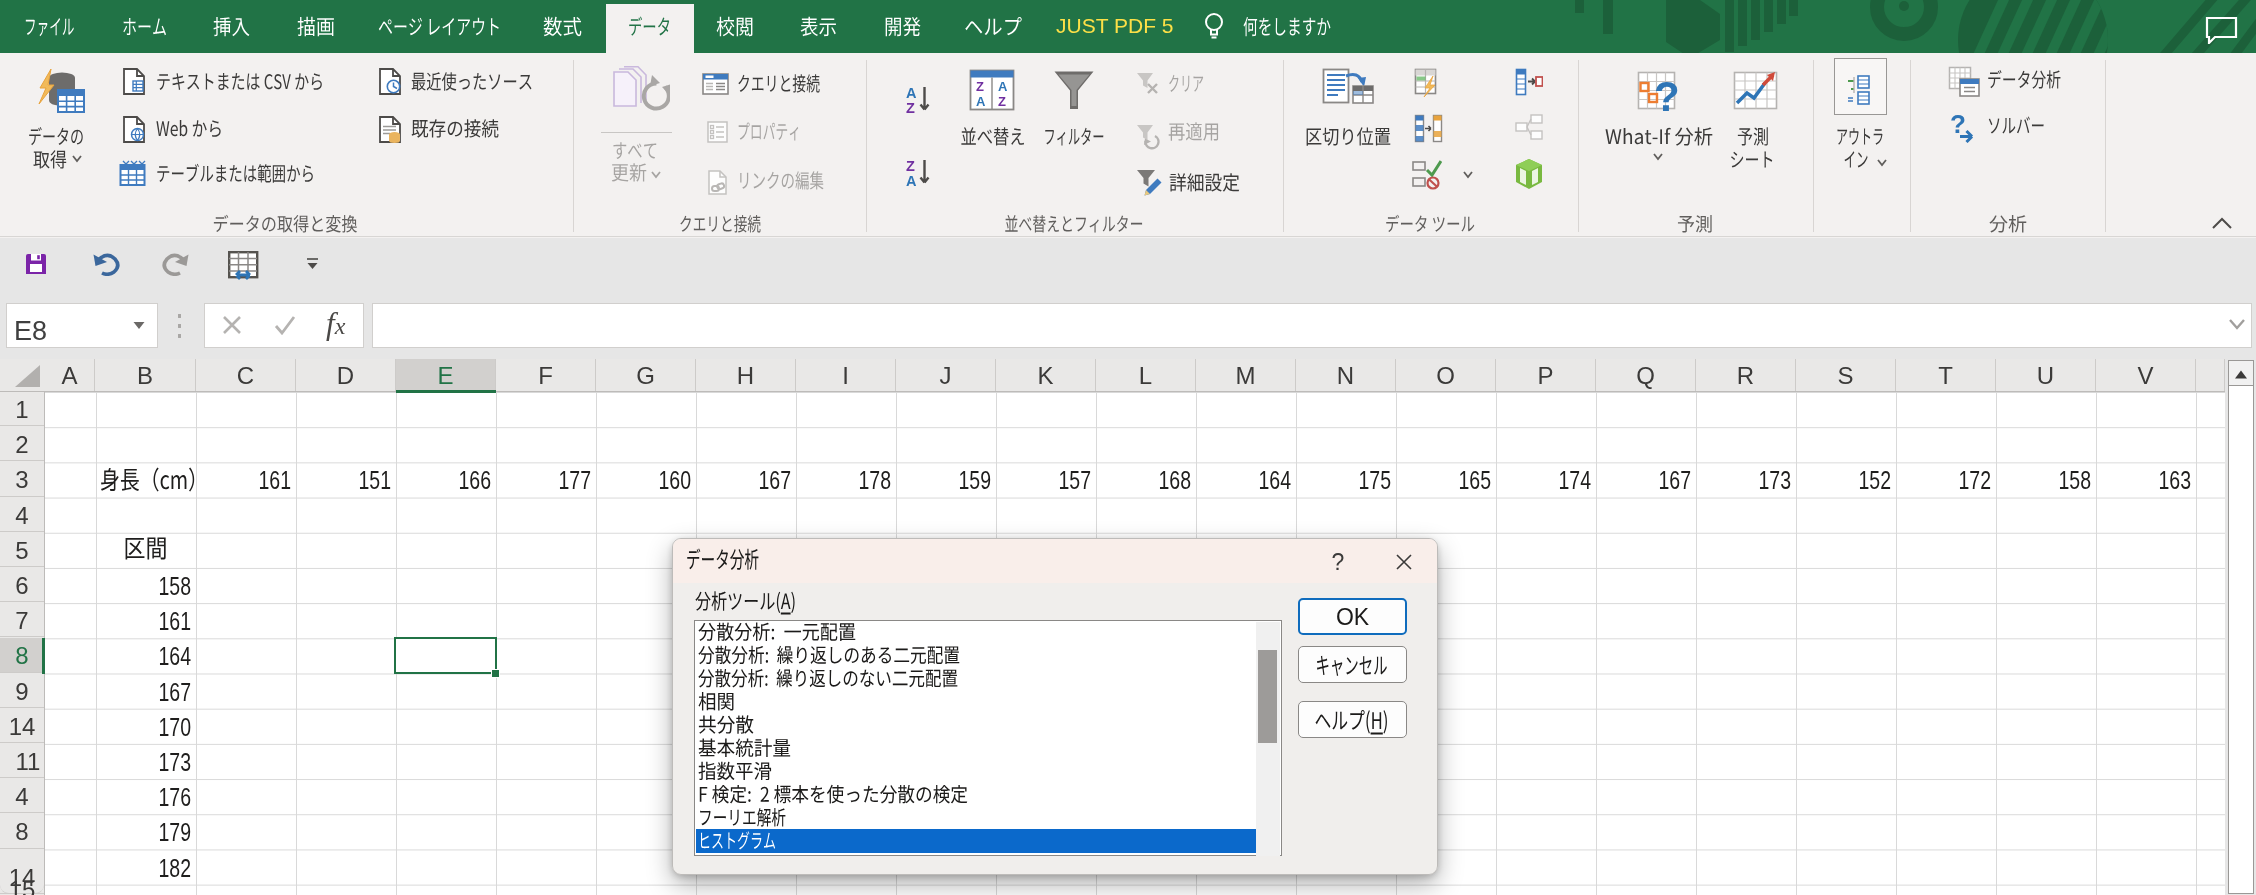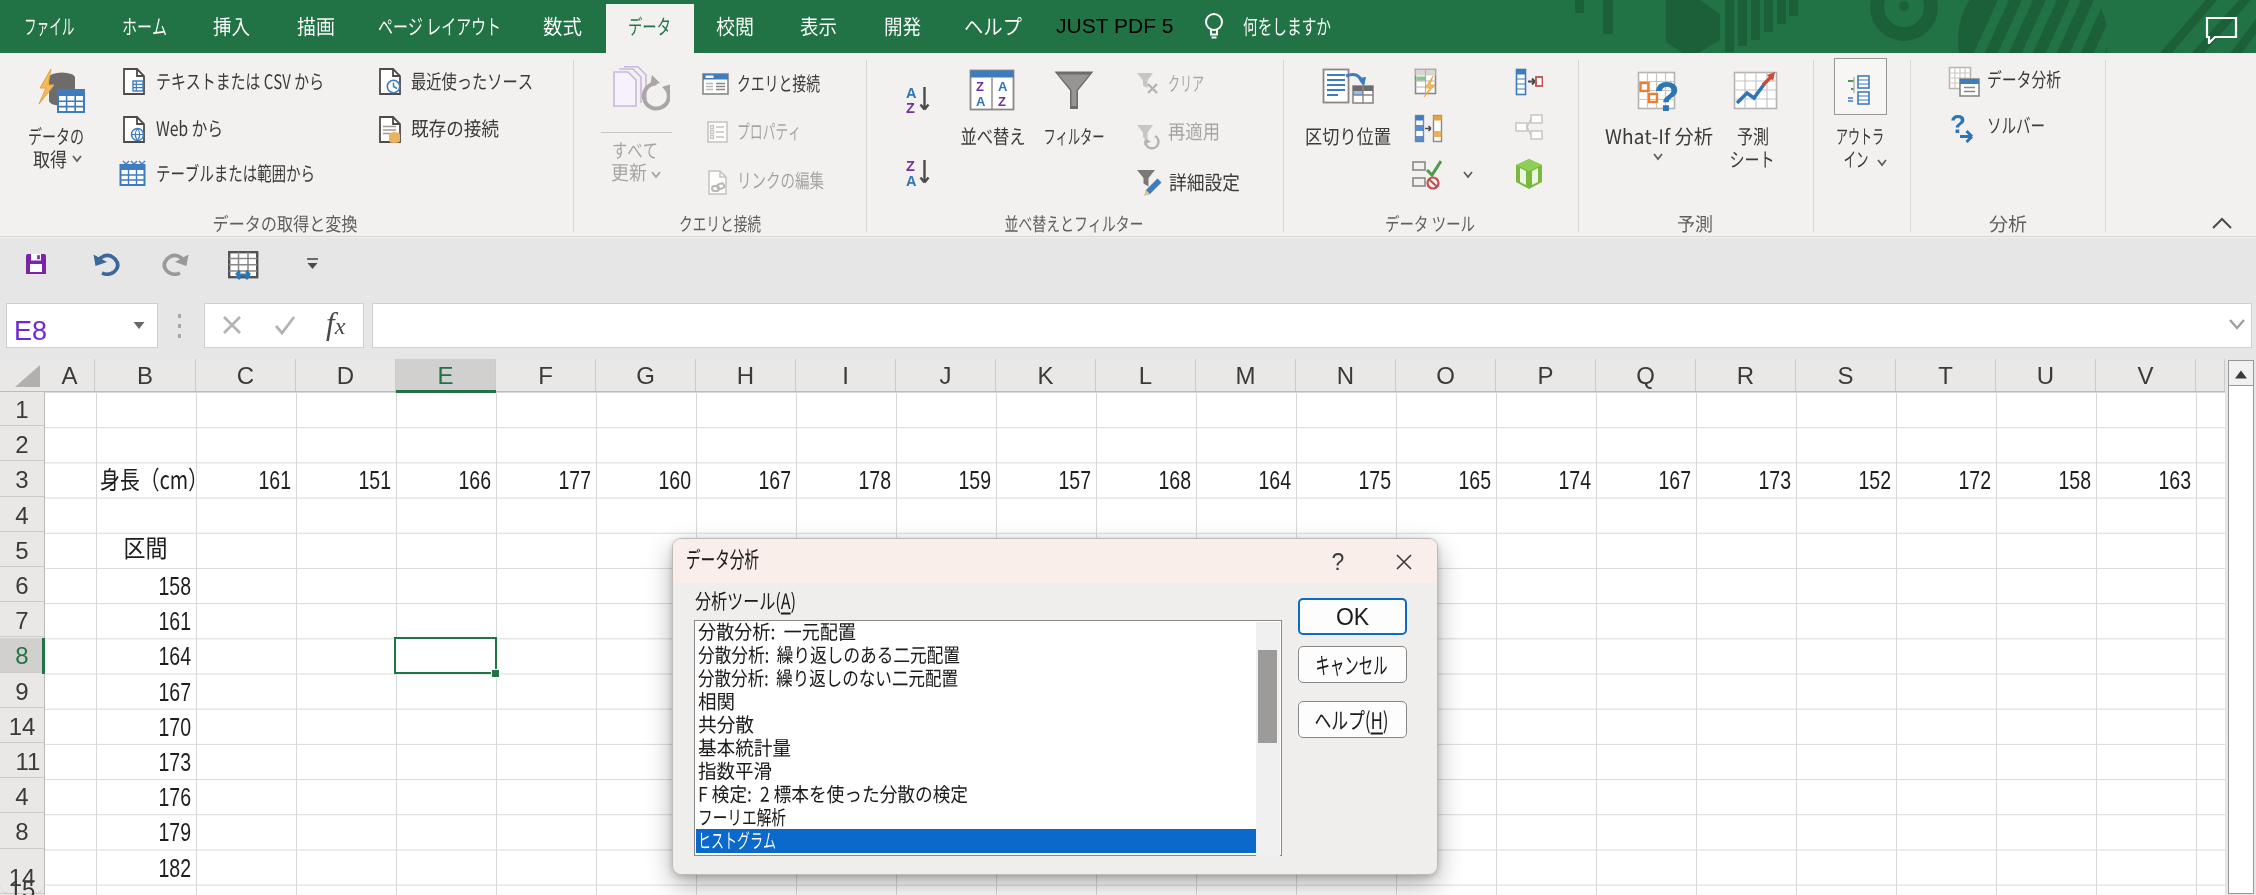--- a/index.html
+++ b/index.html
@@ -5,21 +5,21 @@
 * { margin:0; padding:0; box-sizing:border-box; }
 html,body { width:2256px; height:895px; overflow:hidden; background:#f3f1f0;
   font-family:"Liberation Sans", sans-serif; }
 #page { position:absolute; left:0; top:0; width:2256px; height:895px; overflow:hidden; }
 .abs { position:absolute; }
 svg.ov { position:absolute; left:0; top:0; width:2256px; height:895px; pointer-events:none; }
 
 
 #tabbar { position:absolute; left:0; top:0; width:2256px; height:53px; background:#217346; overflow:hidden; }
 #activetab { position:absolute; left:606px; top:4px; width:88px; height:49px; background:#f3f1f0; }
-#justpdf { position:absolute; left:1056px; top:0; width:160px; height:63px; color:#000000;
+#justpdf { position:absolute; left:1056px; top:0; width:160px; height:63px; color:#fde047;
   font-size:21px; line-height:51px; white-space:nowrap; }
 
 #ribbon { position:absolute; left:0; top:53px; width:2256px; height:184px; background:#f3f1f0; border-bottom:1px solid #d8d6d4; }
 .gsep { position:absolute; top:7px; height:172px; width:1px; background:#d8d5d3; }
 
 #qat { position:absolute; left:0; top:238px; width:2256px; height:58px; background:#e6e6e6; }
 
 #frow { position:absolute; left:0; top:296px; width:2256px; height:63px; background:#e6e6e6; }
 .wbox { position:absolute; background:#fff; border:1px solid #d1cfcd; }
 
@@ -368,21 +368,21 @@
         <path d="M8 24 L22 24 M8 24 L12 20 M8 24 L12 28 M22 24 L18 20 M22 24 L18 28" stroke="#2e75b6" stroke-width="2.8" fill="none"></path>
       </svg>
       <svg class="abs" style="left:305px;top:20px" width="15" height="12" viewBox="0 0 15 12">
         <path d="M2 1 L13 1" stroke="#4d4b49" stroke-width="1.6"></path>
         <path d="M2.5 5 L7.5 11 L12.5 5 Z" fill="#4d4b49"></path>
       </svg>
 </div>
 
 <div id="frow">
   <div class="wbox" style="left:6px;top:7px;width:152px;height:45px;"></div>
-  <div class="abs" style="left:14px;top:13px;height:45px;line-height:45px;font-size:27px;color:#6d28d9;">E8</div>
+  <div class="abs" style="left:14px;top:13px;height:45px;line-height:45px;font-size:27px;color:#404040;">E8</div>
   <svg class="abs" style="left:132px;top:25px" width="14" height="9" viewBox="0 0 14 9">
         <path d="M1.5 1 L12.5 1 L7 8 Z" fill="#6b6967"></path>
       </svg>
   <div class="abs" style="left:177px;top:15px;width:5px;height:30px;background-image:radial-gradient(circle, #a9a7a5 1.8px, transparent 2px);background-size:5px 10px;"></div>
   <div class="wbox" style="left:204px;top:7px;width:160px;height:45px;"></div>
   <svg class="abs" style="left:222px;top:19px" width="20" height="20" viewBox="0 0 20 20">
         <path d="M2 2 L18 18 M18 2 L2 18" stroke="#b5b3b1" stroke-width="2.6" fill="none"></path>
       </svg>
   <svg class="abs" style="left:274px;top:19px" width="22" height="20" viewBox="0 0 22 20">
         <path d="M2 11 L8 18 L20 2" stroke="#b5b3b1" stroke-width="2.8" fill="none"></path>

